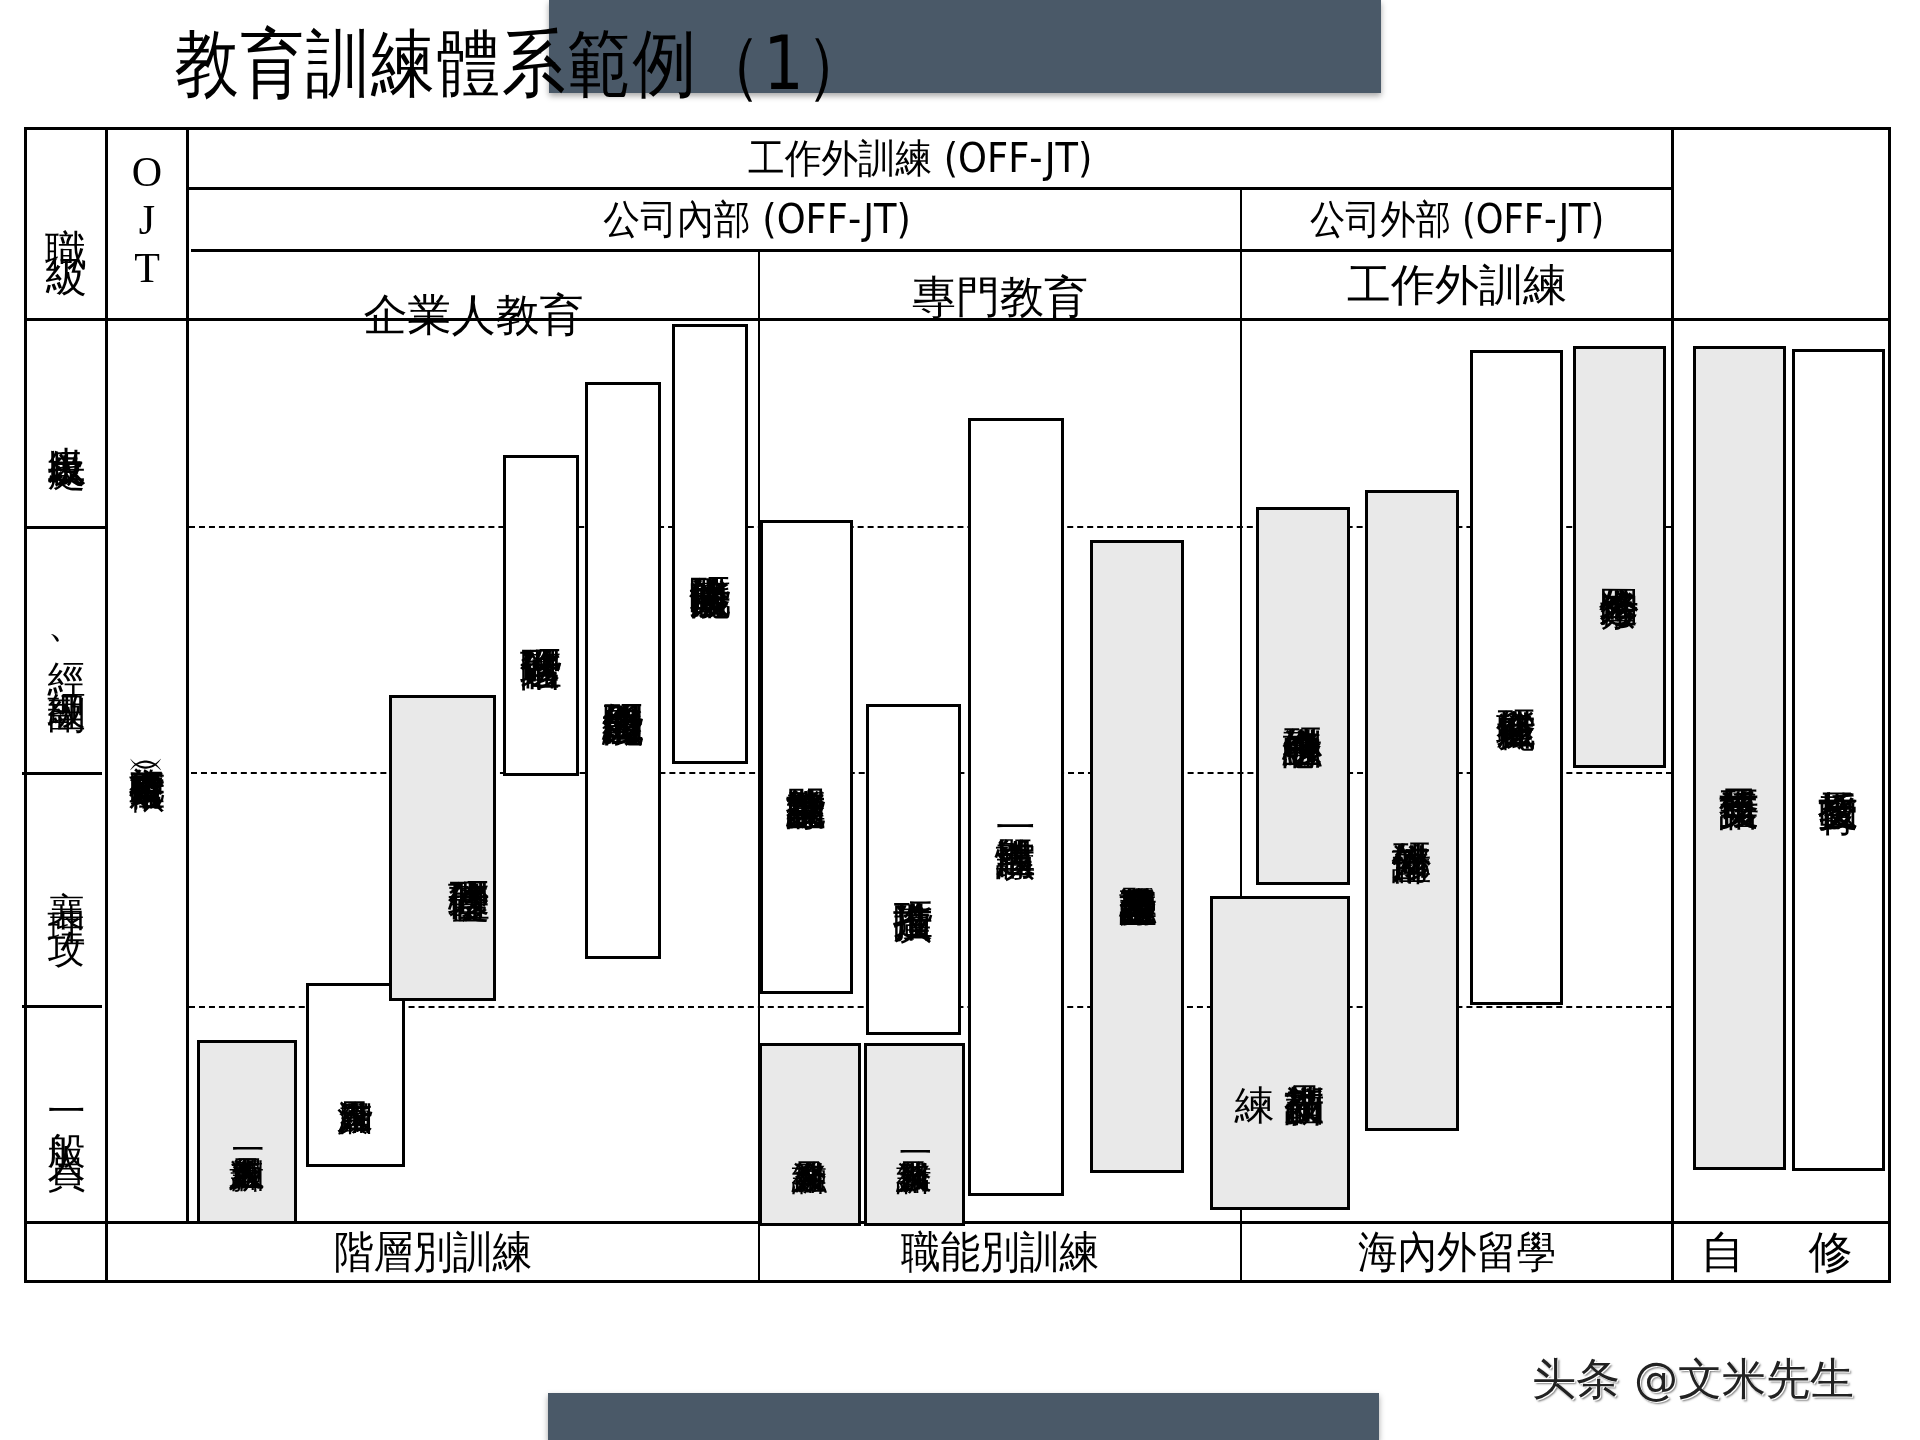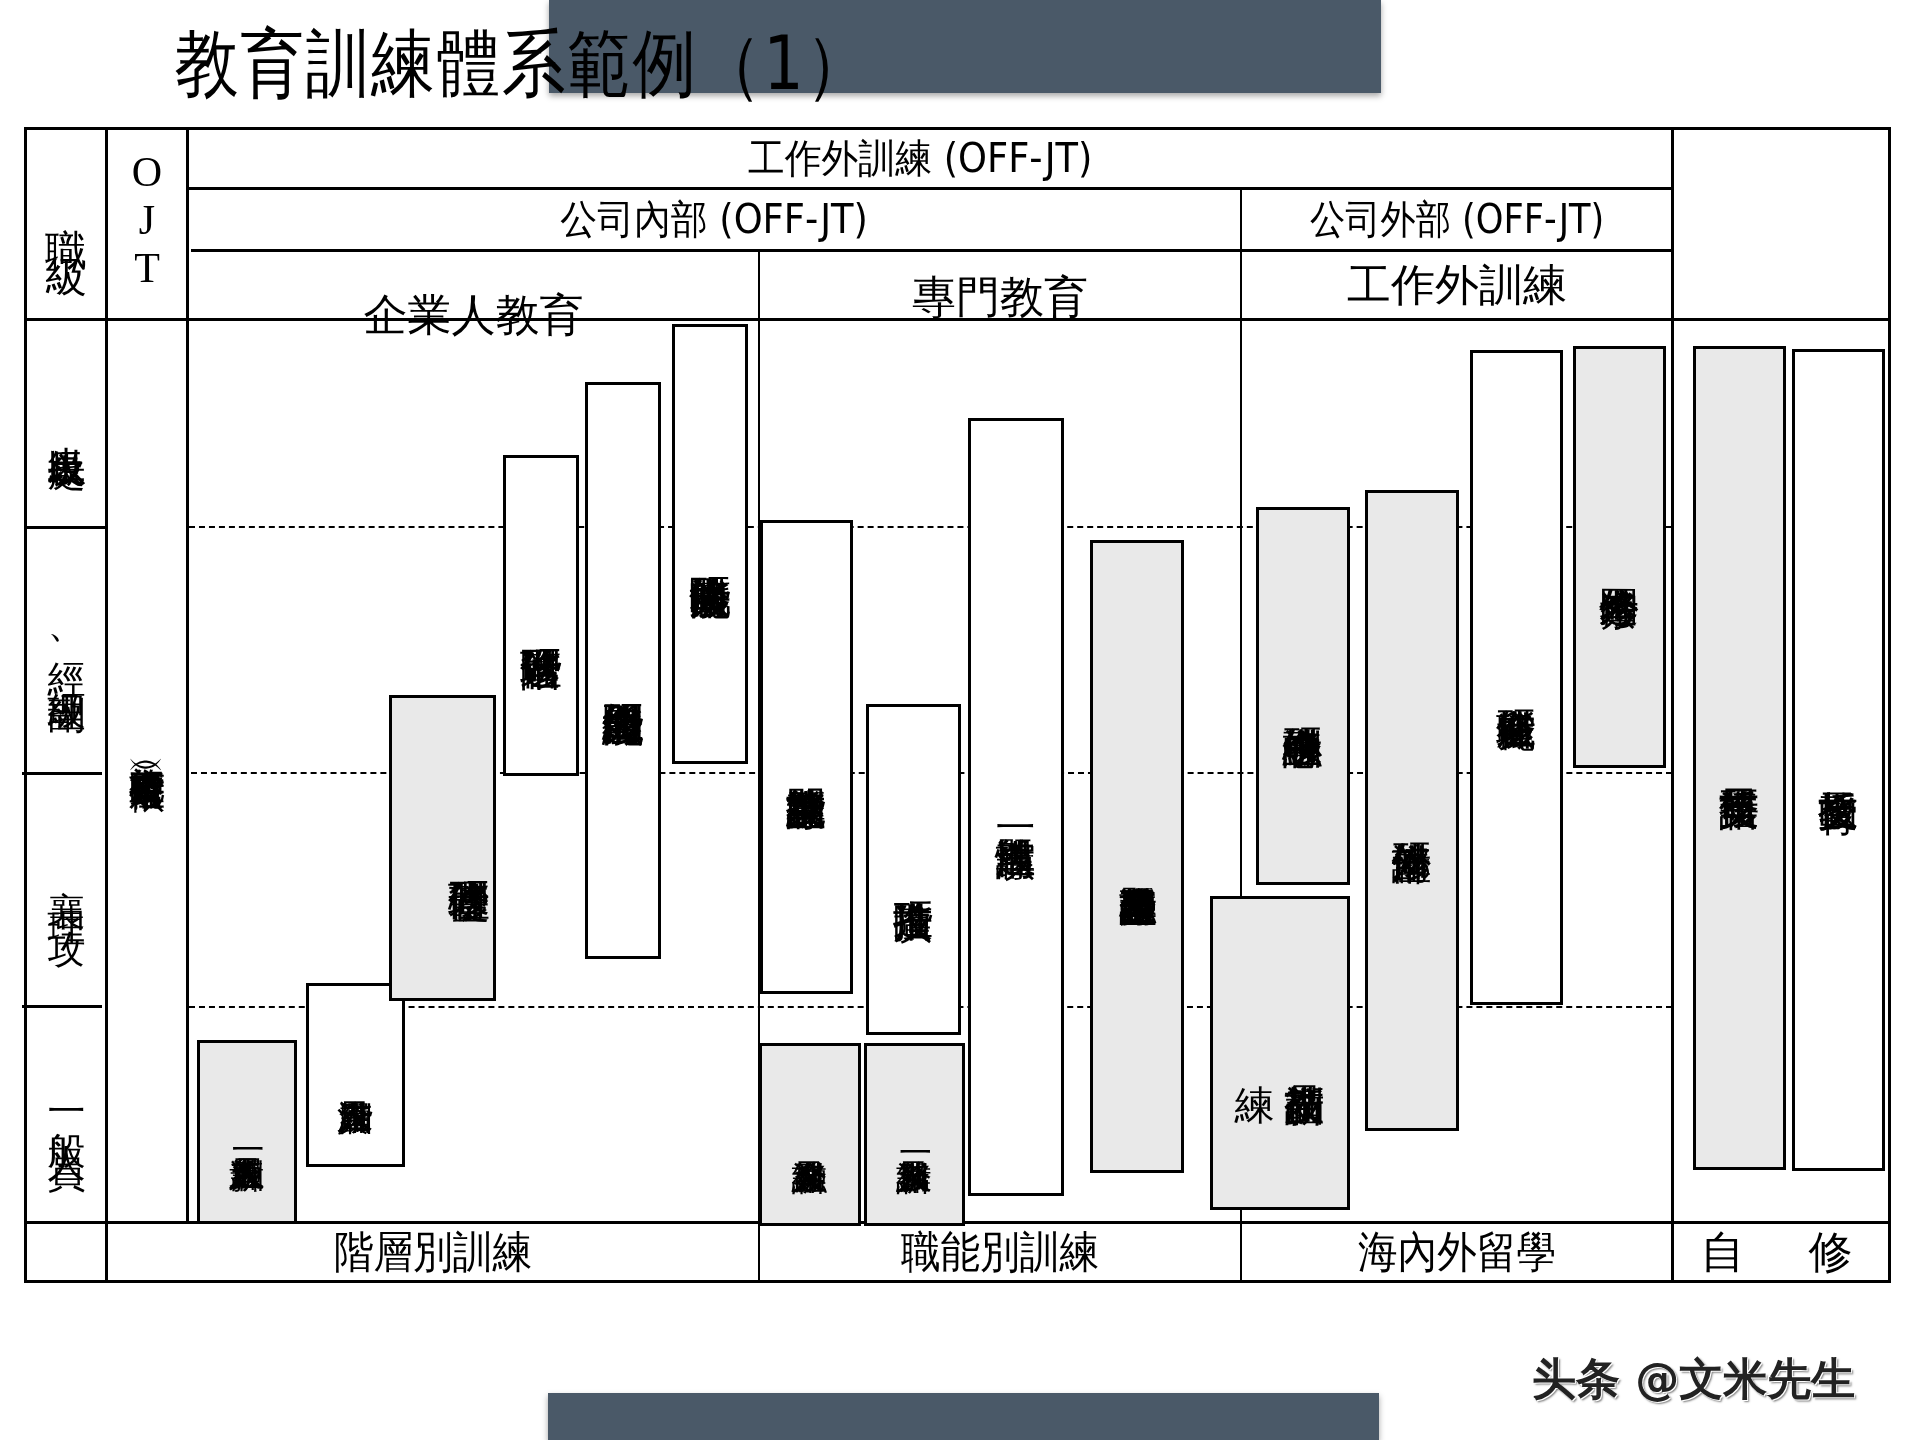--- a/index.html
+++ b/index.html
@@ -60,21 +60,21 @@
     <span class="vtext" style="font-size:42px;letter-spacing:30px;">職級</span>
   </div>
   <div class="abs serif" style="left:108px;top:148px;width:78px;height:150px;display:flex;flex-direction:column;align-items:center;font-size:42px;line-height:48px;">
     <span>O</span>
     <span>J</span>
     <span>T</span>
   </div>
   <div class="hdr" style="left:189px;top:130px;width:1462px;height:57px;border-radius:24px;">
     <span style="transform:scaleX(.92);">工作外訓練 (OFF-JT)</span>
   </div>
-  <div class="hdr" style="left:189px;top:190px;width:1051px;height:59px;">
+  <div class="hdr" style="left:189px;top:190px;width:1051px;height:59px;padding-left:43px;">
     <span style="transform:scaleX(.92);">公司內部 (OFF-JT)</span>
   </div>
   <div class="hdr" style="left:1242px;top:190px;width:430px;height:59px;">
     <span style="transform:scaleX(.88);">公司外部 (OFF-JT)</span>
   </div>
   <div class="hdr" style="left:189px;top:252px;width:569px;height:66px;margin-top:30px;">
     <span style="font-size:44px;">企業人教育</span>
   </div>
   <div class="hdr" style="left:760px;top:252px;width:480px;height:66px;margin-top:12px;">
     <span style="font-size:44px;">專門教育</span>
@@ -183,13 +183,13 @@
   <span class="lbl" style="font-size:40px;">國外考察進修</span>
 </div>
 
 <div class="box gray" style="left:1693px;top:346px;width:87px;height:818px;">
   <span class="lbl" style="font-size:40px;">英日語研修支援</span>
 </div>
 <div class="box" style="left:1792px;top:349px;width:87px;height:816px;">
   <span class="lbl" style="font-size:40px;">函授教育支援</span>
 </div>
 
-<div class="abs watermark" style="left:1532px;top:1350px;font-weight:bold;">头条 @文米先生</div>
+<div class="abs watermark" style="left:1532px;top:1350px;">头条 @文米先生</div>
 
 </body></html>

